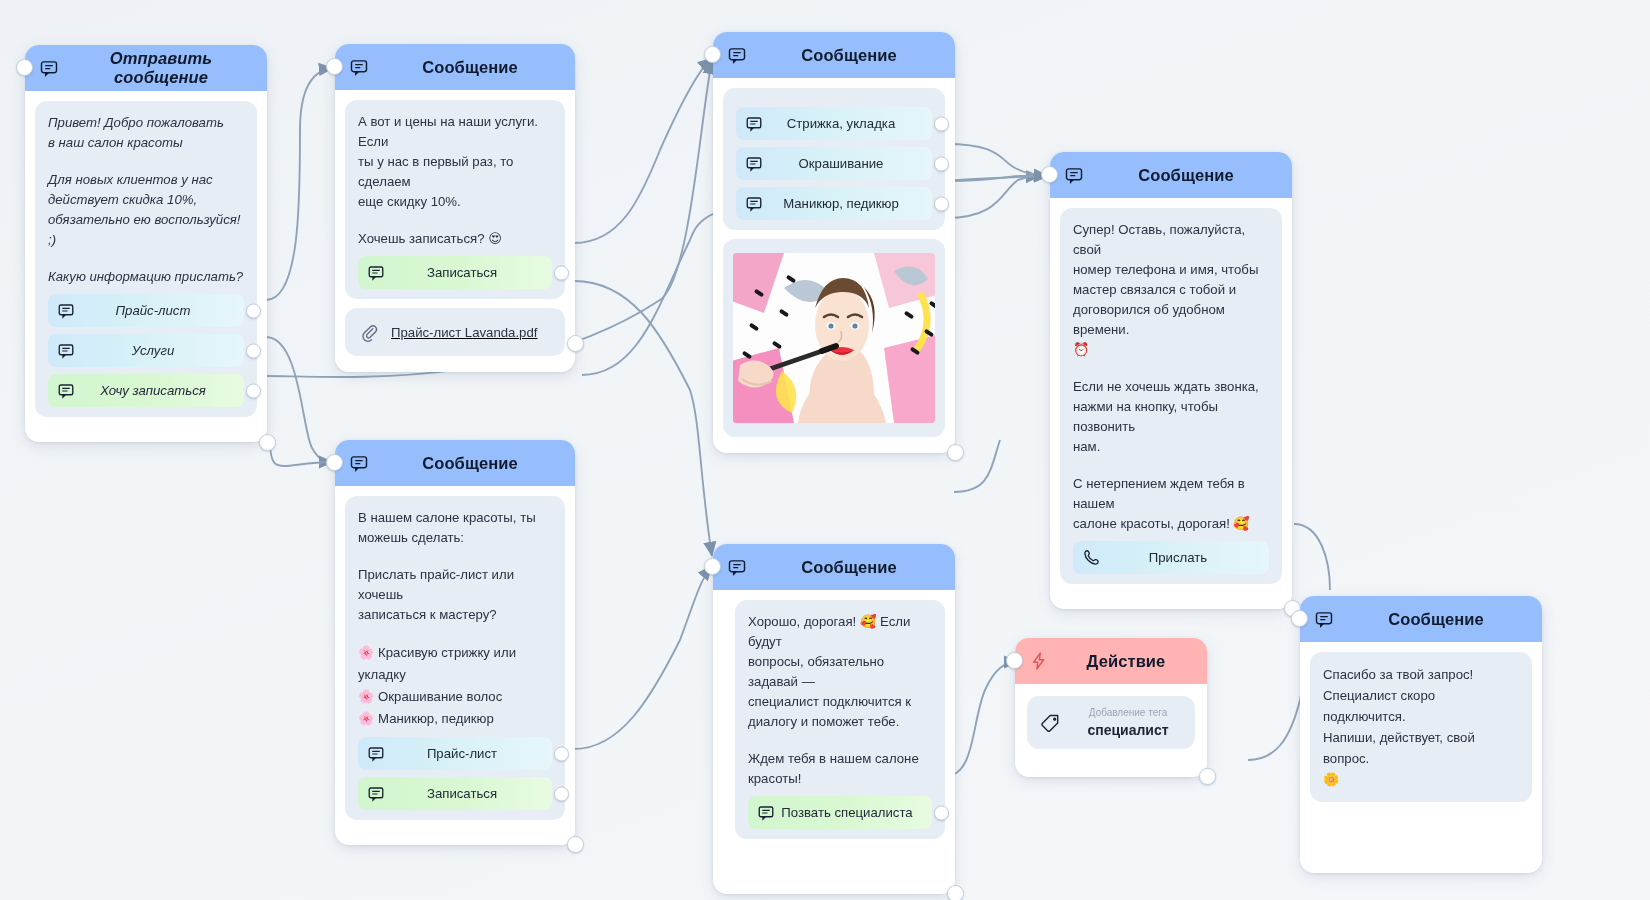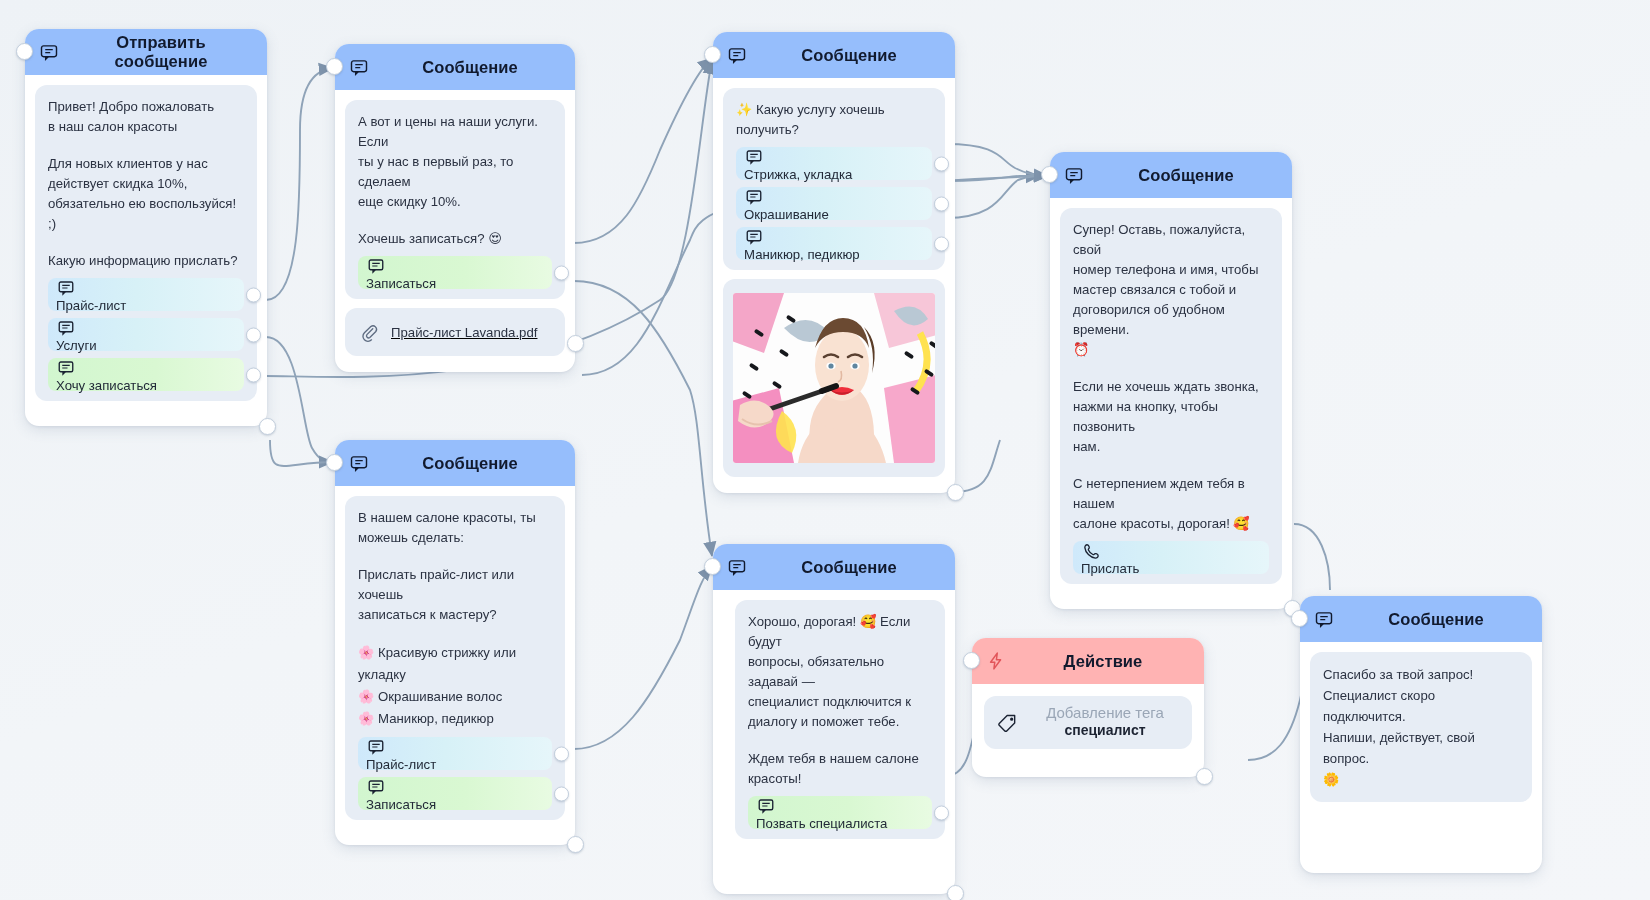--- a/index.html
+++ b/index.html
@@ -54,26 +54,25 @@
     font-size: 13.2px;
     line-height: 20px;
     color: #2b3242;
     white-space: pre-wrap;
   }
   .btext + .btext { margin-top: 17px; }
 
   
   .rb {
     position: relative;
-    display: flex; align-items: flex-start;
+    display: flex; align-items: center;
     height: 33px;
     border-radius: 8px;
     margin-top: 7px;
     padding-left: 8px;
-    flex-direction: column;
   }
   .rb .rb-label {
     flex:1; text-align:center;
     font-size: 13.2px; color:#222a38;
     padding-right: 14px;
   }
   .rb.blue  { background: linear-gradient(90deg,#cfe9fb 0%,#d7f1f7 45%,#e6f6fa 100%); }
   .rb.green { background: linear-gradient(90deg,#d2f6cf 0%,#d9f8d2 55%,#e8fbe2 100%); }
   .rb.pink  { background: linear-gradient(90deg,#fbd5d7 0%,#fcdfdd 55%,#fdeceb 100%); }
   .rb .dot-out {
@@ -100,21 +99,21 @@
   .imgwrap { background:#e7edf5; border-radius:12px; padding:14px 10px; }
   .photo { width:100%; height:170px; border-radius:3px; overflow:hidden; position:relative; background:#fff; }
 
   
   .tagrow {
     display:flex; align-items:center; gap:14px;
     background:#e7edf5; border-radius:12px;
     padding:9px 14px;
   }
   .tagtexts { display:flex; flex-direction:column; align-items:center; flex:1; }
-  .tag-cap { font-size:15px; color:#9aa6b6; line-height:16px; }
+  .tag-cap { font-size:10px; color:#9aa6b6; line-height:16px; }
   .tag-val { font-size:14px; font-weight:bold; color:#1d2433; line-height:19px; }
 
   
   .port {
     position:absolute;
     width:17px; height:17px; border-radius:50%;
     background:#fff; border:1.6px solid #c3cfdd;
     box-shadow:0 1px 2px rgba(90,110,140,.25);
   }
   .port.in  { left:-9px; top:14px; }
@@ -154,21 +153,21 @@
       <path d="M574,749 C620,749 650,700 680,640 C695,600 700,580 712,566" marker-end="url(#ah)"></path>
 
       <path d="M946,776 C975,776 972,720 985,690 C995,668 1005,662 1018,662" marker-end="url(#ah)"></path>
 
       <path d="M1248,760 C1275,760 1290,740 1300,700 C1308,668 1305,640 1310,622" marker-end="url(#ah)"></path>
 
       <path d="M1294,524 C1320,524 1330,560 1330,590"></path>
     </g>
   </svg>
 
-  <div class="node" style="left:25px; top:29px; width:242px;">
+  <div class="node" style="left:25px; top:45px; width:242px;font-style:italic;">
     <div class="port in"></div>
     <div class="port out-br"></div>
     <div class="node-head">
       <span class="ico">
         <svg width="21" height="21" viewBox="0 0 24 24" fill="none" stroke="#111a2e" stroke-width="1.7">
           <rect x="3" y="4" width="18" height="13" rx="2.5"></rect>
           <path d="M7.5 8.5h9M7.5 12h6" stroke-width="1.5"></path>
           <path d="M8 17l0 3.2 3-3.2" fill="#111a2e"></path>
         </svg>
       </span>
@@ -275,21 +274,20 @@
         <svg width="21" height="21" viewBox="0 0 24 24" fill="none" stroke="#111a2e" stroke-width="1.7">
           <rect x="3" y="4" width="18" height="13" rx="2.5"></rect>
             <path d="M7.5 8.5h9M7.5 12h6" stroke-width="1.5"></path>
             <path d="M8 17l0 3.2 3-3.2" fill="#111a2e"></path>
         </svg>
       </span>
       <span class="node-title">Сообщение</span>
     </div>
     <div class="node-body">
       <div class="bubble">
-        <div class="btext">✨ Какую услугу хочешь получить?</div>
 
         <div class="rb blue">
           <span class="ico">
             <svg width="18" height="18" viewBox="0 0 24 24" fill="none" stroke="#1b2333" stroke-width="1.8">
               <rect x="3" y="4" width="18" height="13" rx="2"></rect>
                 <path d="M7 8.5h10M7 12h7" stroke-width="1.6"></path>
                 <path d="M8 17l0 3.2 3-3.2" fill="#1b2333"></path>
             </svg>
           </span>
           <span class="rb-label">Стрижка, укладка</span>
@@ -486,21 +484,21 @@
                 <path d="M8 17l0 3.2 3-3.2" fill="#1b2333"></path>
             </svg>
           </span>
           <span class="rb-label">Позвать специалиста</span>
           <span class="dot-out"></span>
         </div>
       </div>
     </div>
   </div>
 
-  <div class="node" style="left:972px; top:638px; width:232px;">
+  <div class="node" style="left:1015px; top:638px; width:192px;">
     <div class="port in"></div>
     <div class="port out-br" style="bottom:-8px;"></div>
     <div class="node-head action">
       <span class="ico">
         <svg width="20" height="20" viewBox="0 0 24 24" fill="none" stroke="#e2555a" stroke-width="1.8" stroke-linejoin="round">
           <path d="M13.5 2.5L5.5 13.5h5l-1 8 8-11h-5z"></path>
         </svg>
       </span>
       <span class="node-title">Действие</span>
     </div>

